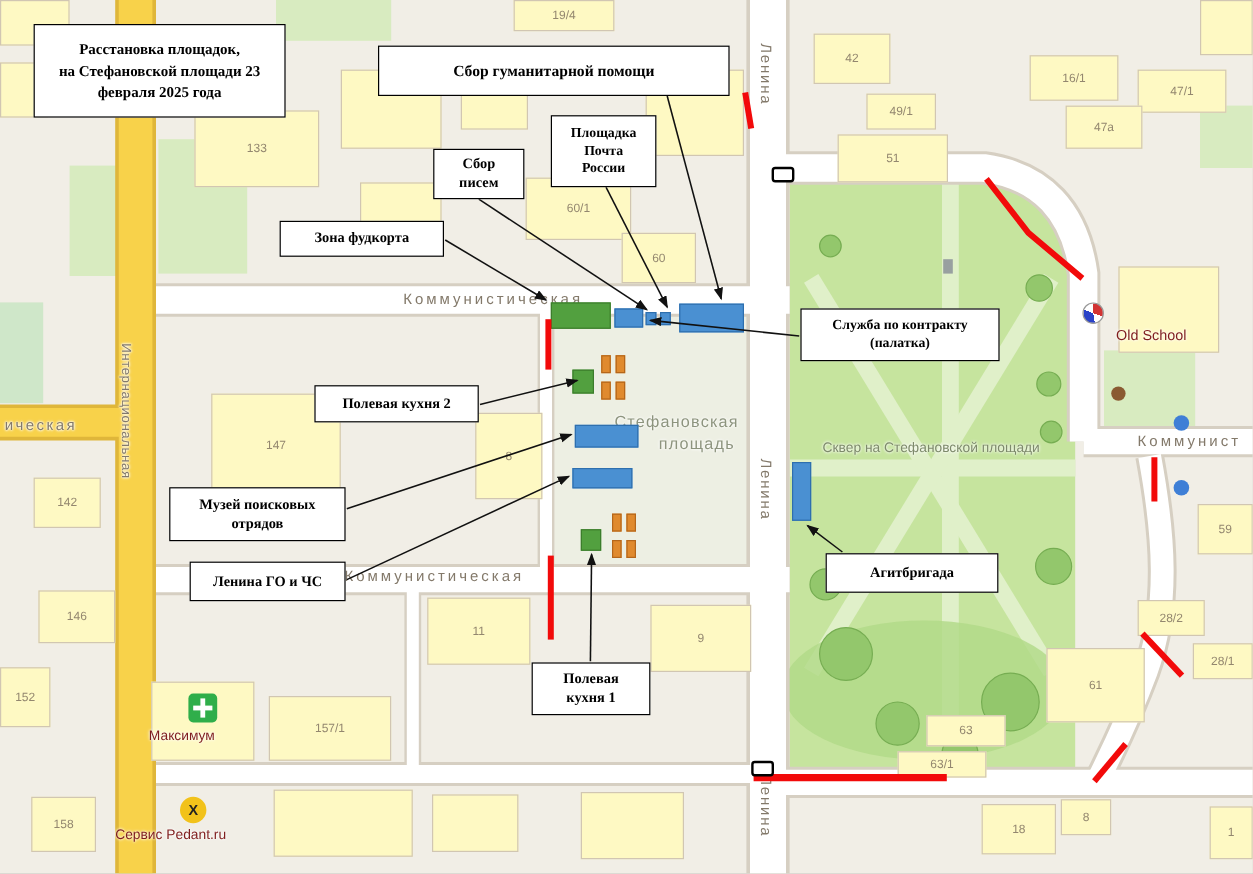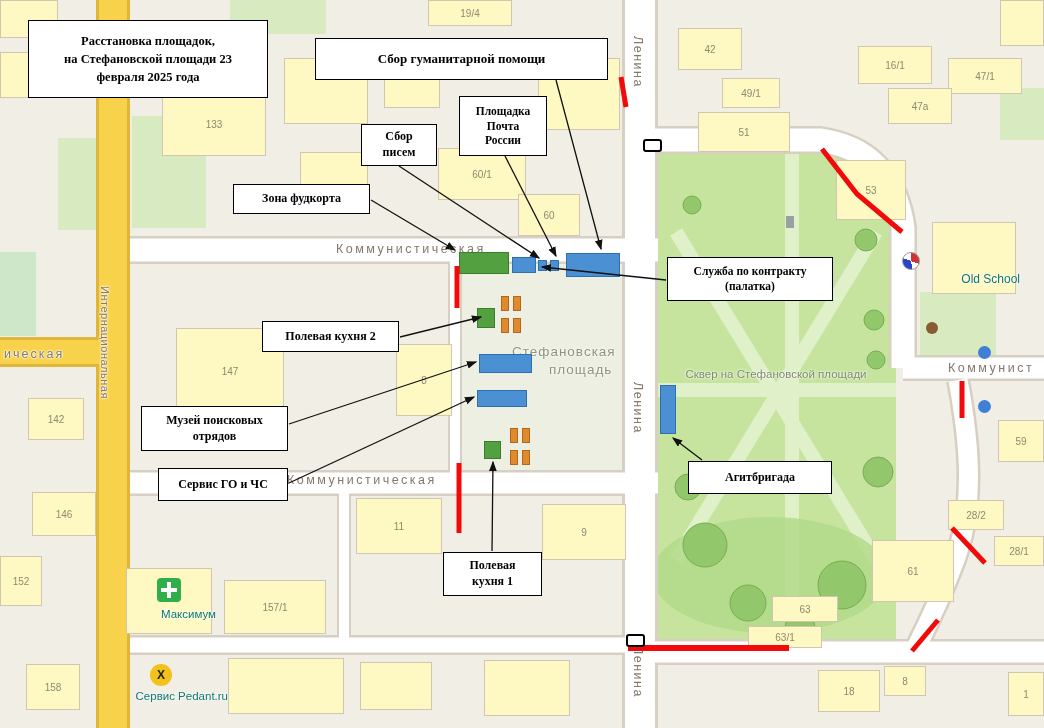--- a/index.html
+++ b/index.html
@@ -7,21 +7,21 @@
   .stage { position:relative; width:1044px; height:728px; overflow:hidden; background:#f1eee6; }
   .layer { position:absolute; left:0; top:0; }
   .building { position:absolute; background:#fef9c3; border:1px solid #d1c6b2; z-index:5;
               display:flex; align-items:center; justify-content:center; }
   .hnum { font-size:10px; color:#93876f; }
   .street-label { position:absolute; z-index:8; color:#83796a; font-size:12.5px; letter-spacing:2.5px;
                   white-space:nowrap; text-shadow:0 0 2px #fff,0 0 2px #fff,0 0 3px #fff; }
   .vert { writing-mode:vertical-rl; letter-spacing:1.5px; }
   .place-label { position:absolute; z-index:8; color:#8d947e; white-space:nowrap;
                  text-shadow:0 0 2px #fff,0 0 3px #fff; }
-  .poi-label { position:absolute; z-index:8; color:#0f766e; font-size:11.5px; text-align:right;
+  .poi-label { position:absolute; z-index:8; color:#7f1d1d; font-size:11.5px; text-align:left;
                text-shadow:0 0 2px #fff,0 0 3px #fff; }
   .zone { position:absolute; z-index:12; }
   .zone.g { background:#52a03f; border:1px solid #3c7d2c; }
   .zone.b { background:#4a90d2; border:1px solid #2e6fae; }
   .zone.o { background:#e08a2e; border:1px solid #b5661a; }
   .callout { position:absolute; z-index:30; background:#fff; border:1px solid #000;
              display:flex; flex-direction:column; align-items:center; justify-content:center;
              text-align:center; font-family:"Liberation Serif", serif; font-weight:700;
              font-size:12px; line-height:1.3; padding:2px 4px; }
   .icon { position:absolute; z-index:15; }
@@ -163,23 +163,20 @@
     </div>
   <div class="building" style="left:858px;top:46px;width:74px;height:38px">
       <span class="hnum">16/1</span>
     </div>
   <div class="building" style="left:948px;top:58px;width:74px;height:36px">
       <span class="hnum">47/1</span>
     </div>
   <div class="building" style="left:888px;top:88px;width:64px;height:36px">
       <span class="hnum">47а</span>
     </div>
-  <div class="building" style="left:836px;top:160px;width:70px;height:60px">
-      <span class="hnum">53</span>
-    </div>
   <div class="building" style="left:932px;top:222px;width:84px;height:72px"></div>
   <div class="building" style="left:1000px;top:0;width:44px;height:46px"></div>
   <div class="building" style="left:998px;top:420px;width:46px;height:42px">
       <span class="hnum">59</span>
     </div>
   <div class="building" style="left:948px;top:500px;width:56px;height:30px">
       <span class="hnum">28/2</span>
     </div>
   <div class="building" style="left:994px;top:536px;width:50px;height:30px">
       <span class="hnum">28/1</span>
@@ -272,21 +269,21 @@
       <line x1="628" y1="648" x2="789" y2="648" stroke-width="6"></line>
       <line x1="952" y1="528" x2="985" y2="563"></line>
       <line x1="938" y1="620" x2="912" y2="651"></line>
     </g>
     <g>
       <rect x="644" y="140" width="17" height="11" rx="2" fill="#fff" stroke="#000" stroke-width="2"></rect>
       <rect x="627" y="635" width="17" height="11" rx="2" fill="#fff" stroke="#000" stroke-width="2"></rect>
     </g>
   </svg>
 
-  <div class="callout" style="left:28px;top:20px;width:240px;height:78px;font-size:12.5px;line-height:1.45">
+  <div class="callout" style="left:28px;top:20px;width:210px;height:78px;font-size:12.5px;line-height:1.45">
     <span>Расстановка площадок,</span>
     <span>на Стефановской площади 23</span>
     <span>февраля 2025 года</span>
   </div>
   <div class="callout" style="left:315px;top:38px;width:293px;height:42px;font-size:13px">
     <span>Сбор гуманитарной помощи</span>
   </div>
   <div class="callout" style="left:459px;top:96px;width:88px;height:60px;font-size:11.5px">
     <span>Площадка</span>
     <span>Почта</span>
@@ -304,21 +301,21 @@
     <span>Зона фудкорта</span>
   </div>
   <div class="callout" style="left:262px;top:321px;width:137px;height:31px">
     <span>Полевая кухня 2</span>
   </div>
   <div class="callout" style="left:141px;top:406px;width:147px;height:45px">
     <span>Музей поисковых</span>
     <span>отрядов</span>
   </div>
   <div class="callout" style="left:158px;top:468px;width:130px;height:33px">
-    <span>Сервис ГО и ЧС</span>
+    <span>Ленина ГО и ЧС</span>
   </div>
   <div class="callout" style="left:443px;top:552px;width:99px;height:44px">
     <span>Полевая</span>
     <span>кухня 1</span>
   </div>
   <div class="callout" style="left:688px;top:461px;width:144px;height:33px">
     <span>Агитбригада</span>
   </div>
 
 </div>

